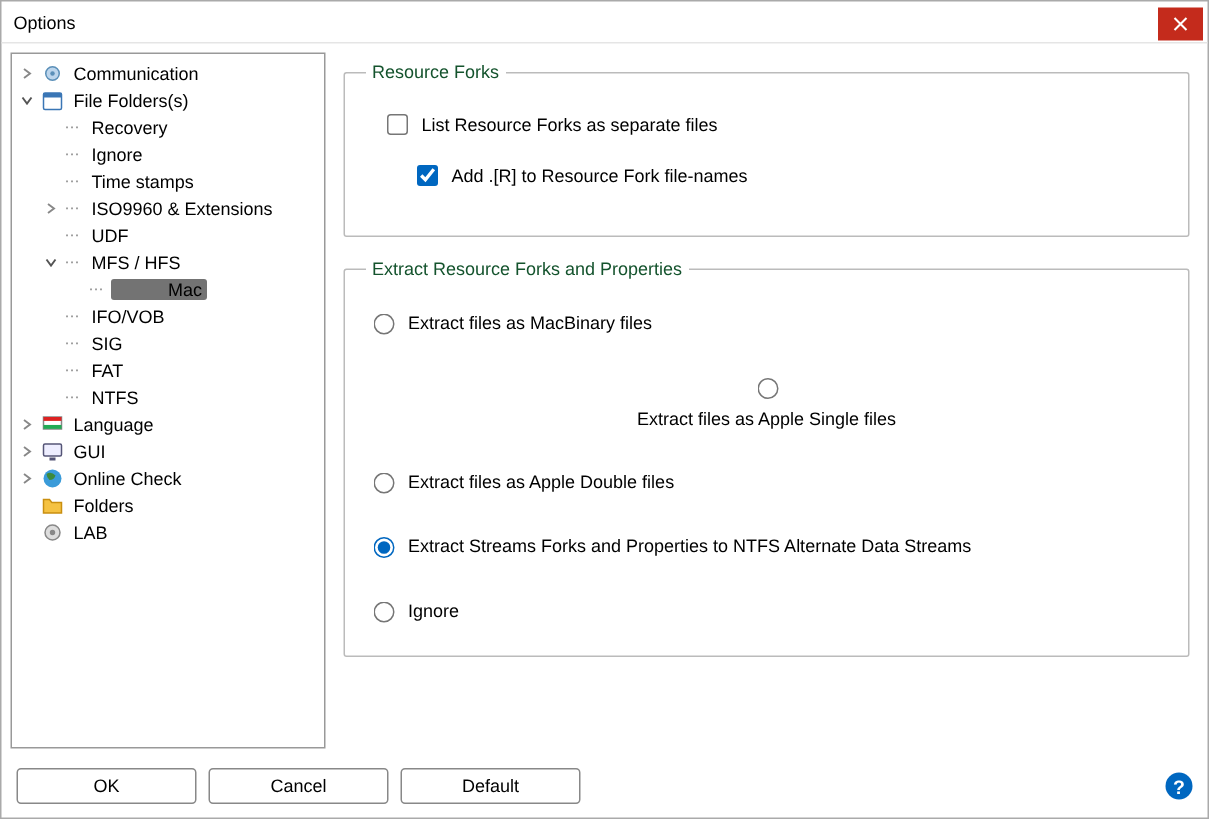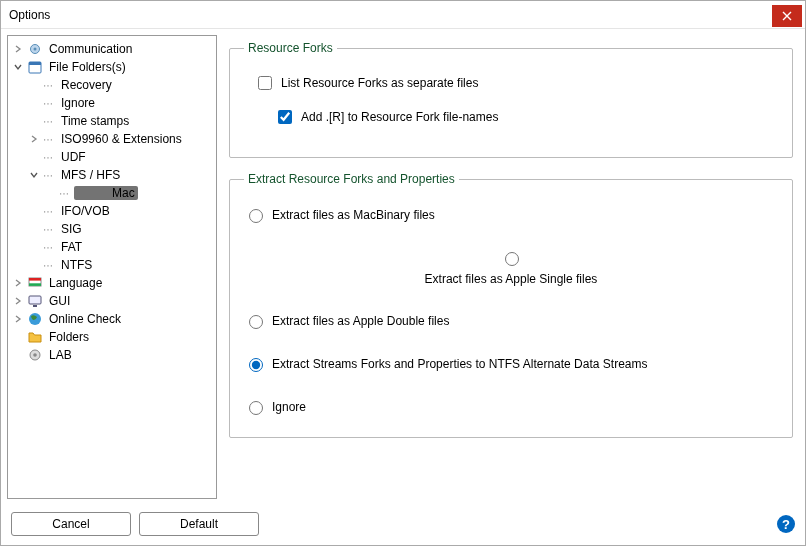--- a/index.html
+++ b/index.html
@@ -402,18 +402,19 @@
               <input type="radio" name="extract" id="r4" style="">
               <label for="r4">Ignore</label>
             </div>
           </div>
       </fieldset>
 
     </div>
   </div>
 
   <div class="footer">
+    <button class="btn">OK</button>
     <button class="btn">Cancel</button>
     <button class="btn">Default</button>
     <div class="spacer"></div>
     <div class="help-icon">?</div>
   </div>
 </div>
 
 </body></html>

